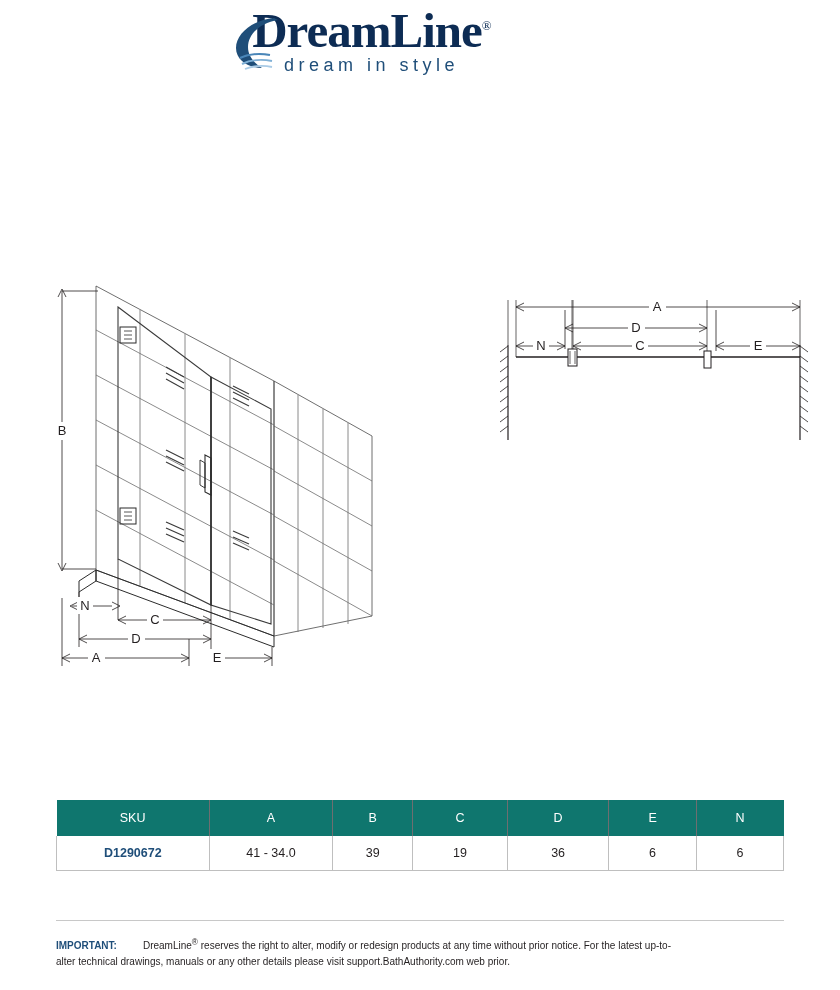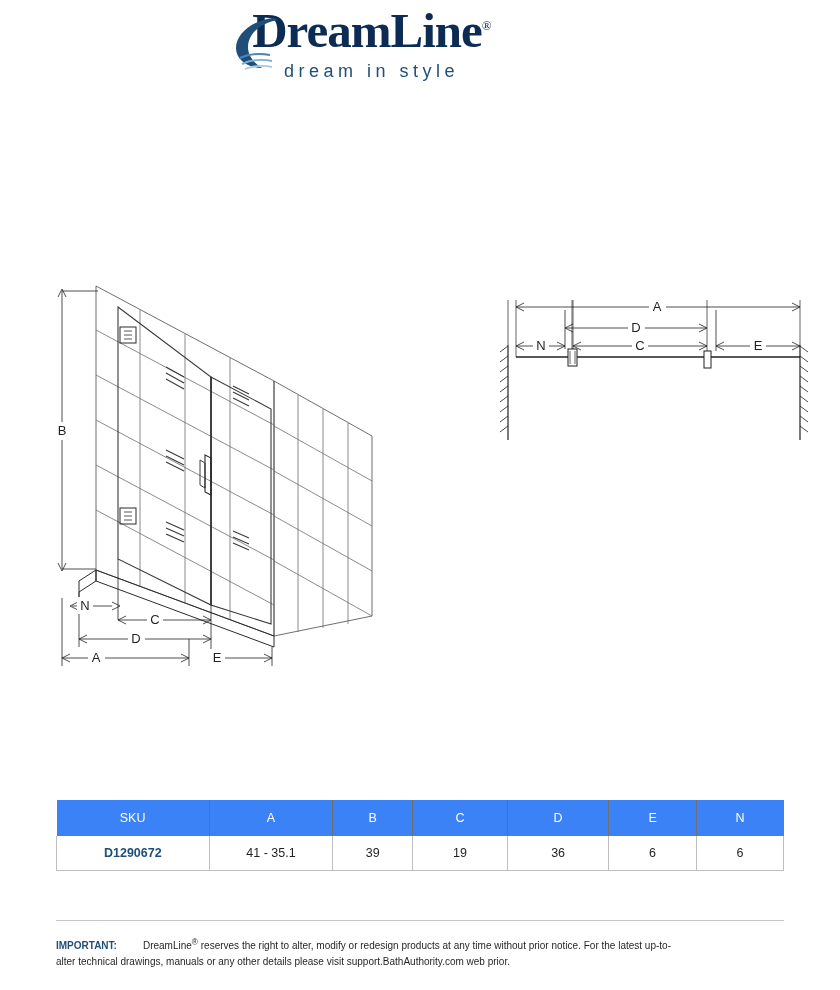--- a/index.html
+++ b/index.html
@@ -37,21 +37,20 @@
   .logo-main .reg {
     font-size: 13px;
     vertical-align: super;
     font-weight: normal;
   }
   .logo-sub {
     font-family: "Liberation Sans", sans-serif;
     font-size: 18px;
     letter-spacing: 4.5px;
     color: #1f4e79;
-    margin-top: 6px;
     text-align: center;
   }
   .logo-swoosh {
     position: absolute;
     left: -18px;
     top: 8px;
     width: 46px;
     height: 58px;
   }
 
@@ -65,21 +64,21 @@
   
   .spec-table {
     position: absolute;
     left: 56px;
     top: 800px;
     width: 728px;
     border-collapse: collapse;
     font-size: 12.5px;
   }
   .spec-table thead th {
-    background: #3b82f6;
+    background: #0f766e;
     color: #ffffff;
     font-weight: normal;
     font-size: 12.5px;
     padding: 11px 0;
     text-align: center;
     border-right: 1px solid #6e6e70;
   }
   .spec-table thead th:last-child { border-right: none; }
   .spec-table tbody td {
     padding: 10px 1px;
@@ -391,21 +390,21 @@
       <th style="width:11%">B</th>
       <th style="width:13%">C</th>
       <th style="width:14%">D</th>
       <th style="width:12%">E</th>
       <th style="width:12%">N</th>
     </tr>
   </thead>
   <tbody>
     <tr>
       <td class="sku">D1290672</td>
-      <td>41 - 35.1</td>
+      <td>41 - 34.0</td>
       <td>39</td>
       <td>19</td>
       <td>36</td>
       <td>6</td>
       <td>6</td>
     </tr>
   </tbody>
 </table>
 
 <div class="footer-rule"></div>

